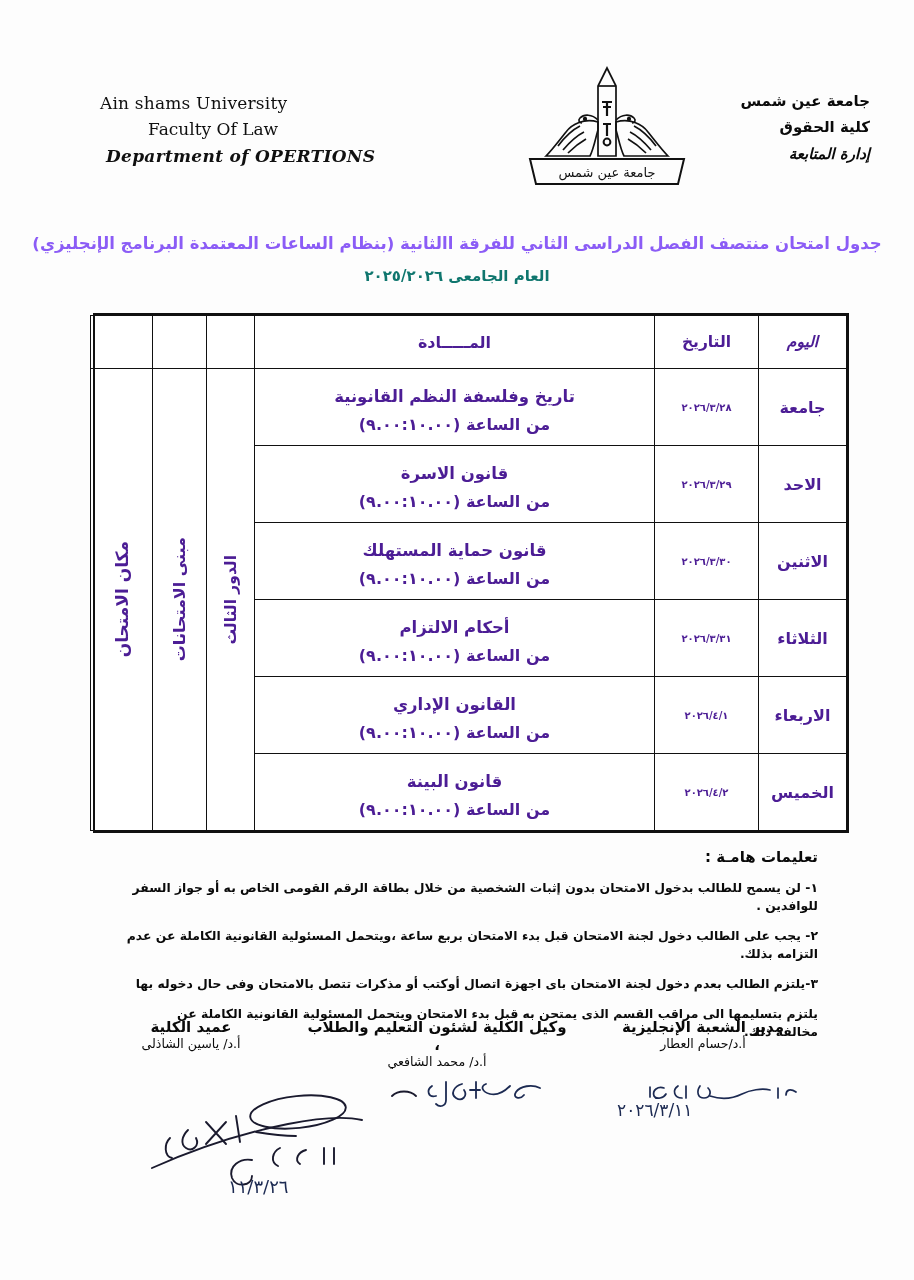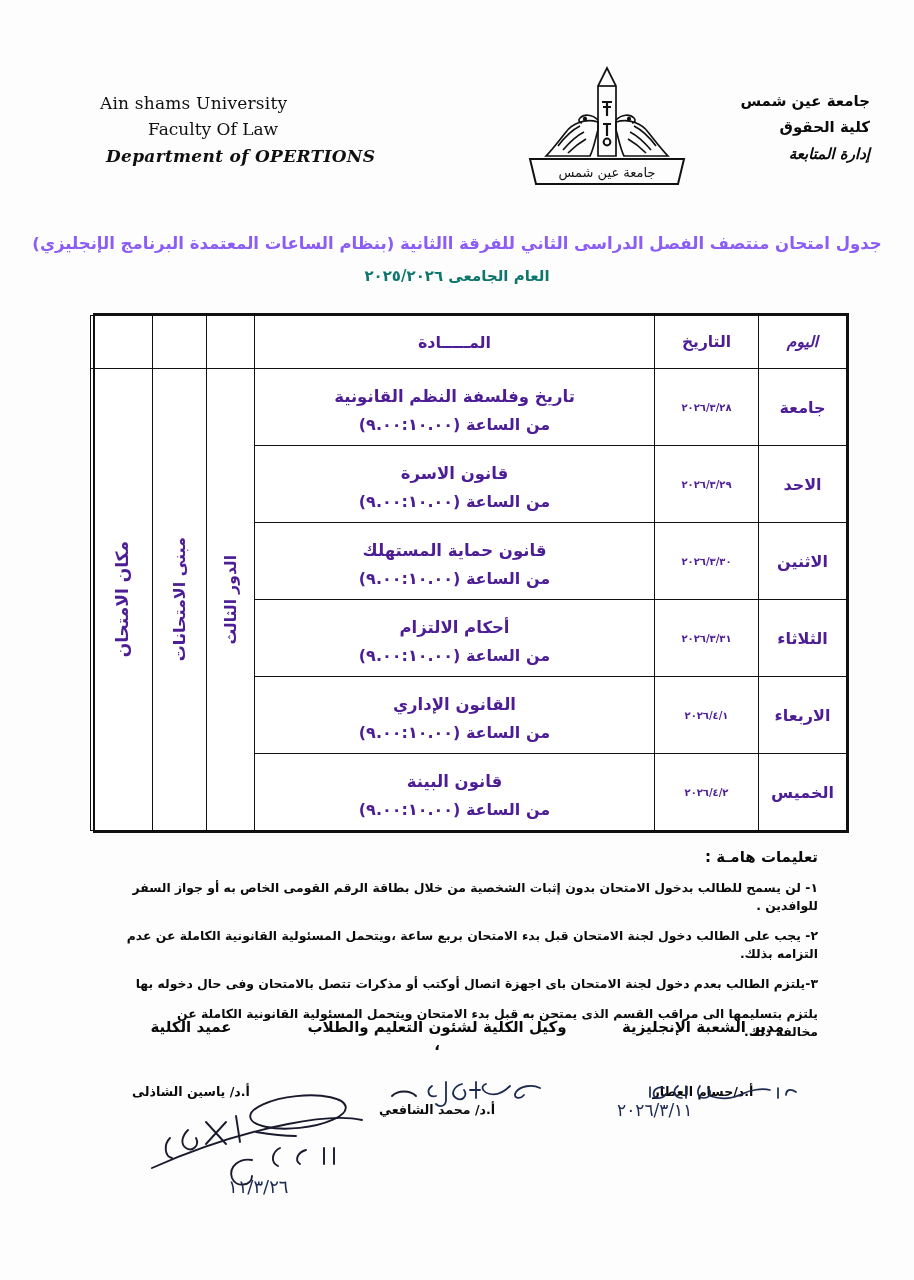--- a/index.html
+++ b/index.html
@@ -239,22 +239,21 @@
   .sig-block { text-align: center; }
   .sig-block.b1 { width: 230px; }
   .sig-block.b2 { width: 260px; }
   .sig-block.b3 { width: 190px; }
   .sig-role {
     font-size: 15px;
     font-weight: 700;
   }
   .sig-name {
     font-size: 12.6px;
-    font-weight: 700;
-    margin-top: 48px;
+    font-weight: 400;
   }
 
   
   .hand {
     position: absolute;
     pointer-events: none;
   }
   .hand-date {
     position: absolute;
     font-family: "DejaVu Sans", sans-serif;

